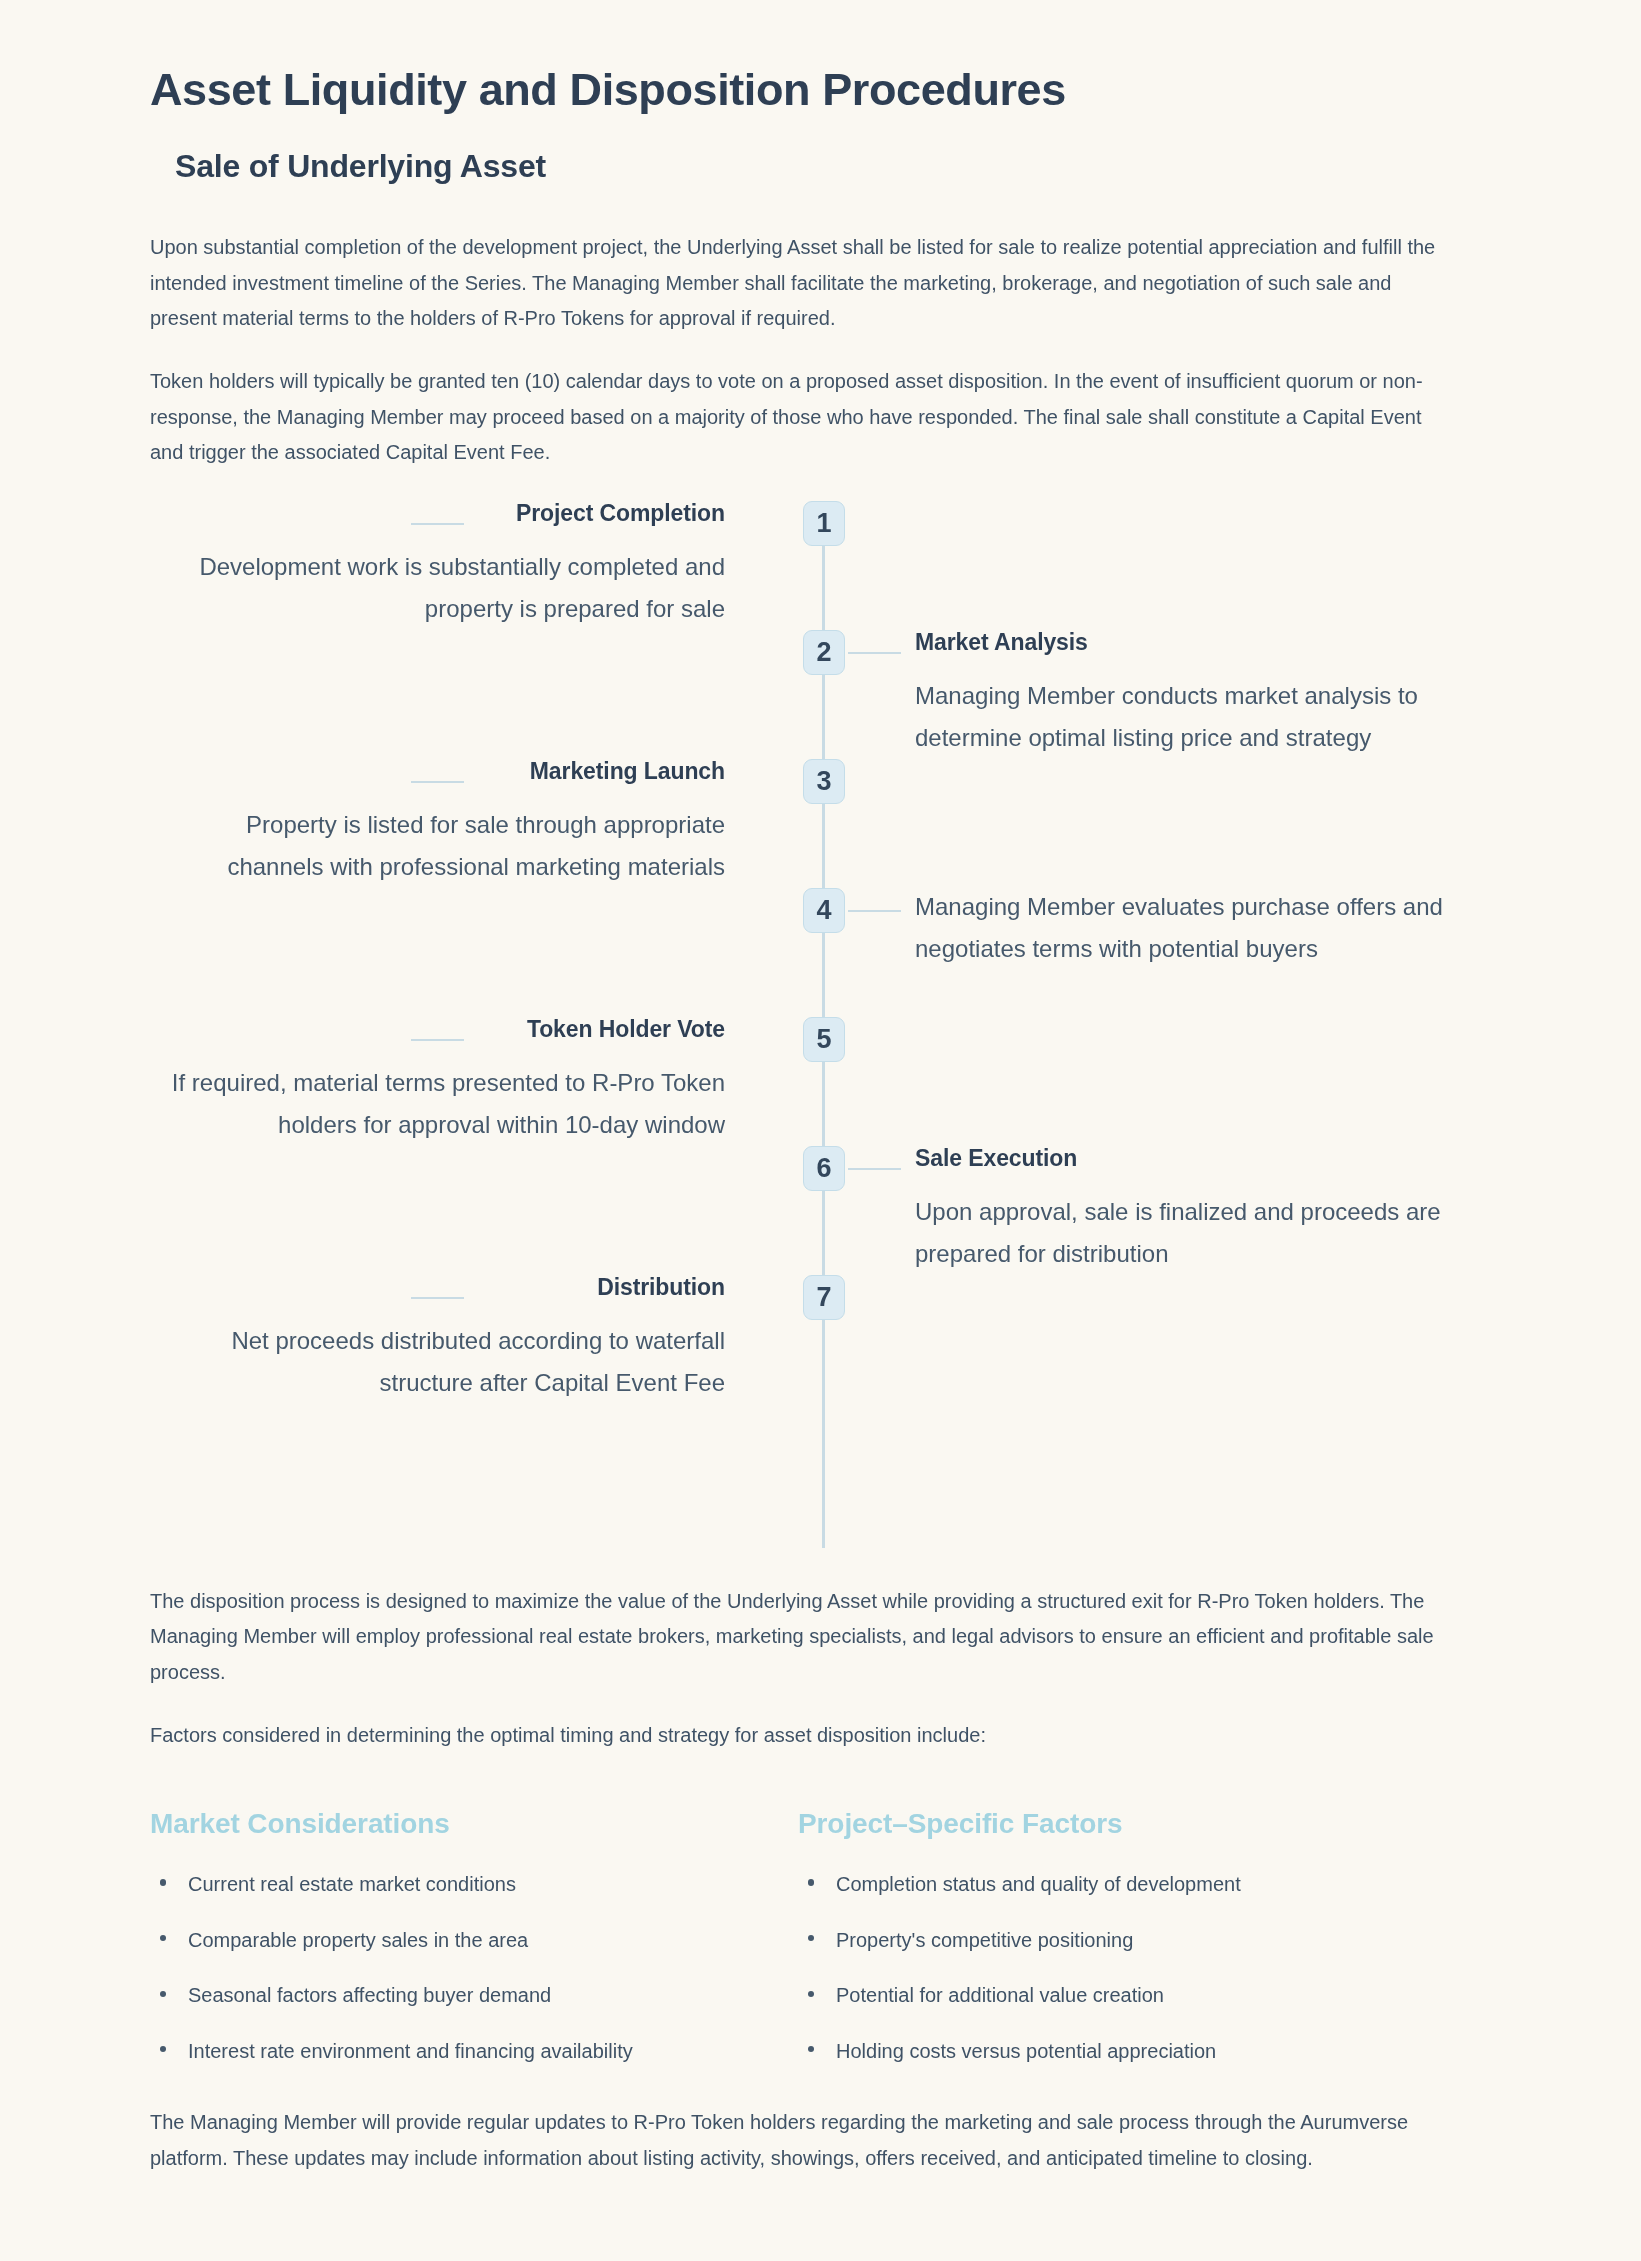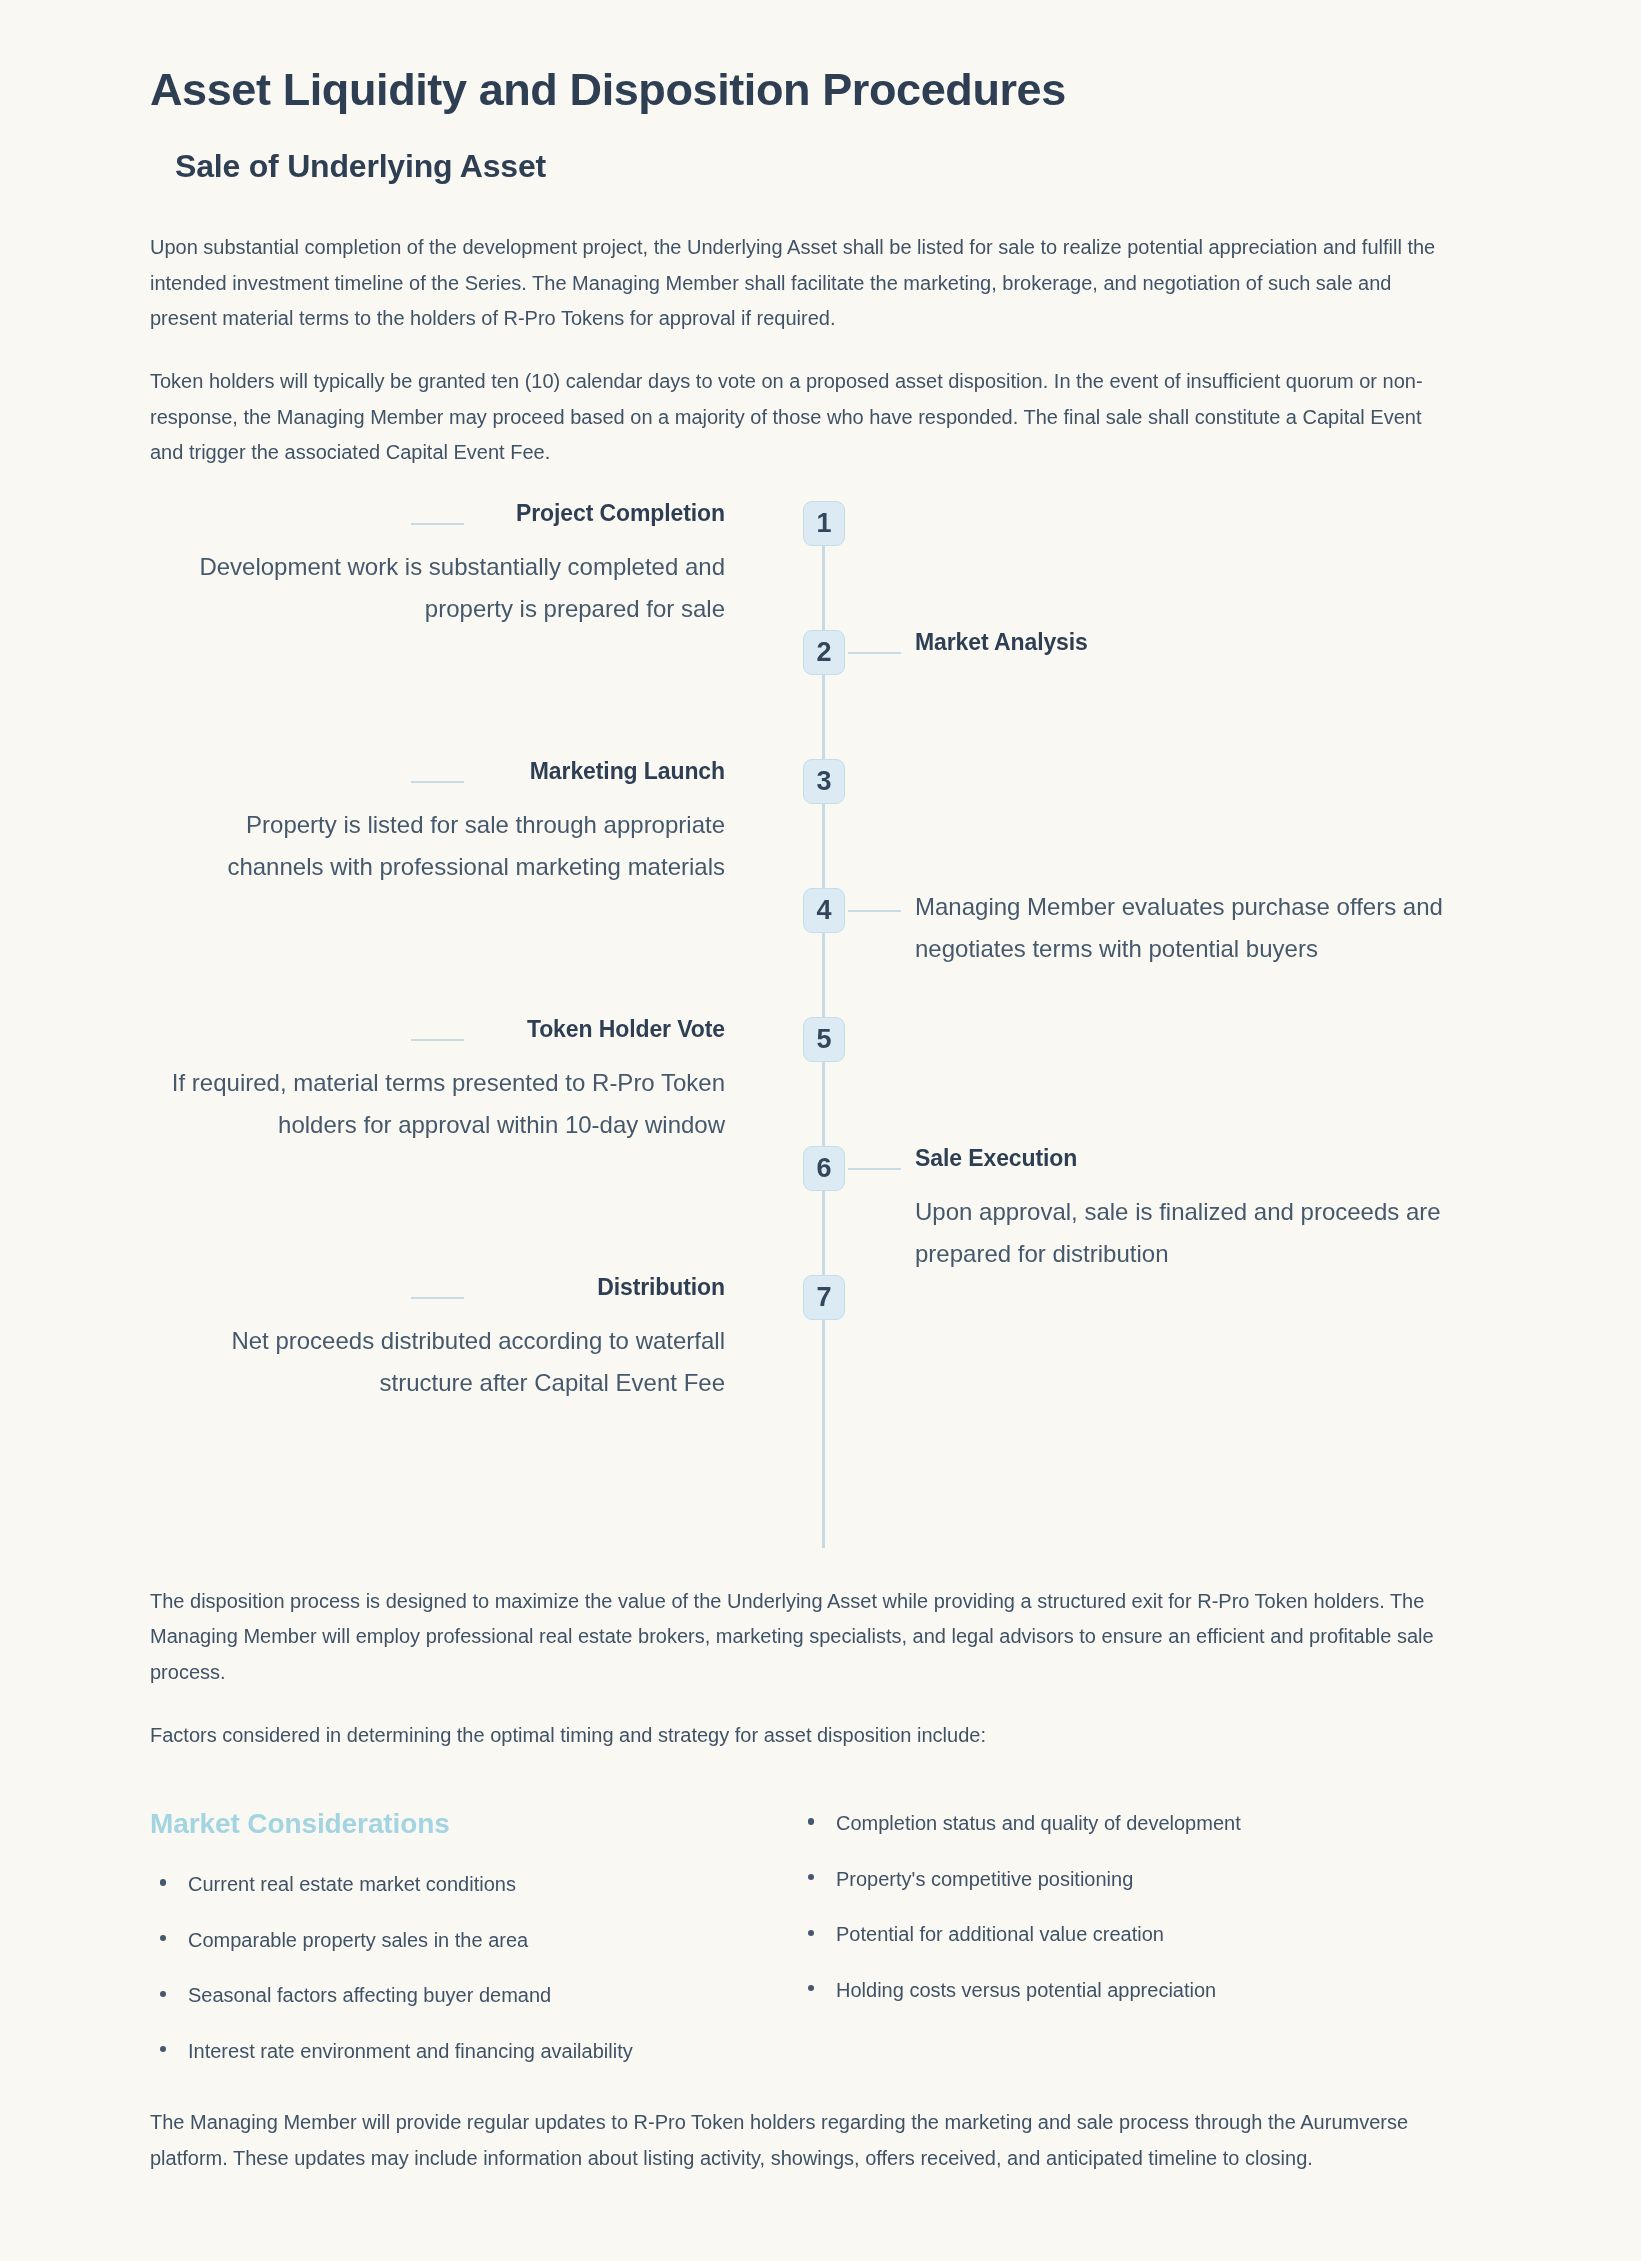--- a/index.html
+++ b/index.html
@@ -167,20 +167,21 @@
         <div class="tl-title">Project Completion</div>
         <div class="tl-desc">Development work is substantially completed and property is prepared for sale</div>
       </div>
     </div>
 
     <div class="tl-row">
       <div class="tl-connector right"></div>
       <div class="tl-badge">2</div>
       <div class="tl-content right">
         <div class="tl-title">Market Analysis</div>
+        <div class="tl-desc">Managing Member conducts market analysis to determine optimal listing price and strategy</div>
       </div>
     </div>
 
     <div class="tl-row">
       <div class="tl-connector left"></div>
       <div class="tl-badge">3</div>
       <div class="tl-content left">
         <div class="tl-title">Marketing Launch</div>
         <div class="tl-desc">Property is listed for sale through appropriate channels with professional marketing materials</div>
       </div>
@@ -230,20 +231,21 @@
       <div class="col-head">Market Considerations</div>
       <ul class="blist">
         <li><span class="dot"></span><span>Current real estate market conditions</span></li>
         <li><span class="dot"></span><span>Comparable property sales in the area</span></li>
         <li><span class="dot"></span><span>Seasonal factors affecting buyer demand</span></li>
         <li><span class="dot"></span><span>Interest rate environment and financing availability</span></li>
       </ul>
     </div>
 
     <div class="col">
+      <div class="col-head">Project–Specific Factors</div>
       <ul class="blist">
         <li><span class="dot"></span><span>Completion status and quality of development</span></li>
         <li><span class="dot"></span><span>Property's competitive positioning</span></li>
         <li><span class="dot"></span><span>Potential for additional value creation</span></li>
         <li><span class="dot"></span><span>Holding costs versus potential appreciation</span></li>
       </ul>
     </div>
   </div>
 
   <p class="para tight">The Managing Member will provide regular updates to R-Pro Token holders regarding the marketing and sale process through the Aurumverse platform. These updates may include information about listing activity, showings, offers received, and anticipated timeline to closing.</p>

